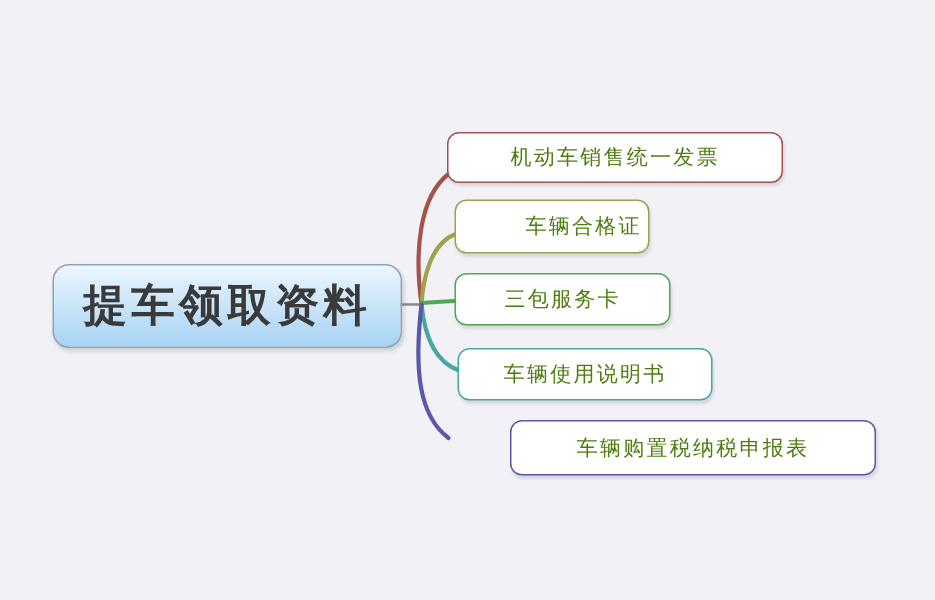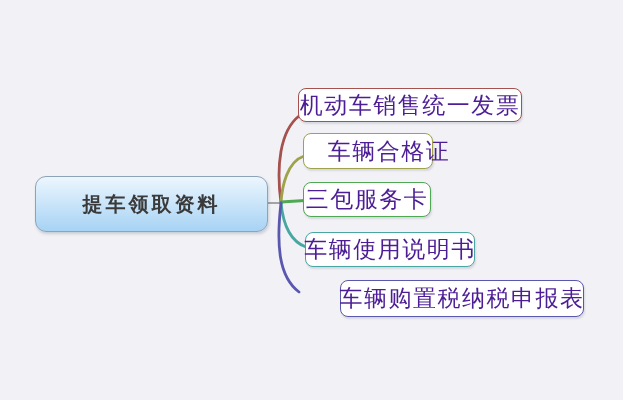--- a/index.html
+++ b/index.html
@@ -20,38 +20,38 @@
   .topic {
     position: absolute;
     box-sizing: border-box;
     display: flex;
     align-items: center;
     justify-content: center;
     white-space: nowrap;
     background: #ffffff;
     border: 1.6px solid #999999;
     border-radius: 8px;
-    color: #4c1d95;
-    font-size: 23px;
+    color: #4d7c0f;
+    font-size: 14px;
     letter-spacing: 1.5px;
     box-shadow: 1px 2px 2px rgba(90, 95, 120, 0.18);
     cursor: default;
   }
   .root {
     left: 35px; top: 176px;
     width: 233px; height: 56px;
     border-radius: 11px;
-    font-size: 20px;
+    font-size: 29px;
     font-weight: bold;
     letter-spacing: 3px;
     box-shadow: 1px 2px 3px rgba(80, 90, 110, 0.25);
   }
   .b1 { left: 298px; top: 88px;  width: 224px; height: 34px; }
   .b2 { left: 303px; top: 133px; width: 130px; height: 36px; }
-  .b3 { left: 303px; top: 182px; width: 128px; height: 35px; }
+  .b3 { left: 303px; top: 182px; width: 144px; height: 35px; }
   .b4 { left: 305px; top: 232px; width: 170px; height: 35px; }
   .b5 { left: 298px; top: 280px; width: 244px; height: 37px; margin-left: 42px; }
 </style>
 </head>
 <body>
 
 <div class="canvas" style="background: rgb(242, 242, 246);">
 
   <svg class="links" viewBox="0 0 623 400">
     <path d="M 267 203 L 282 203" stroke-width="1.6" style="stroke: rgb(138, 138, 138);"></path>

